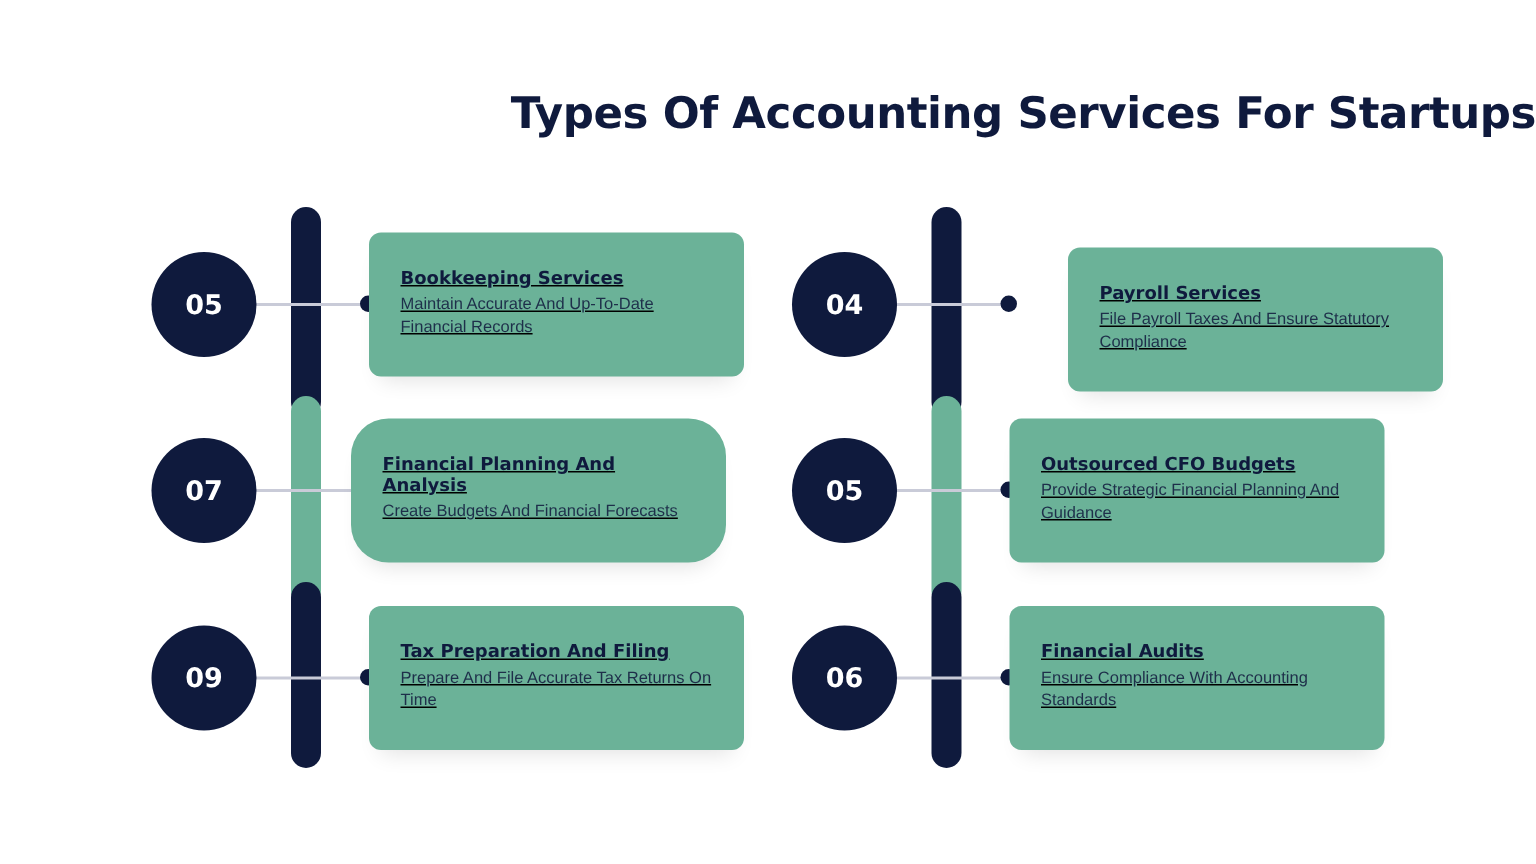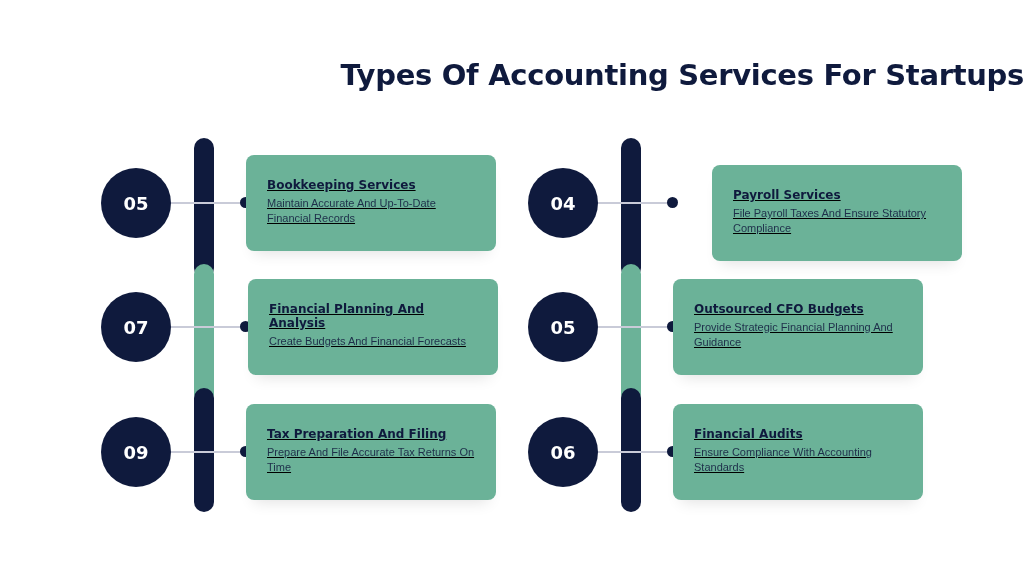--- a/index.html
+++ b/index.html
@@ -32,21 +32,21 @@
 <div class="circle" style="left:101px;top:168px;">05</div>
 <div class="dot" style="left:240px;top:197px;"></div>
 <div class="card" style="left:246px;top:155px;">
   <div class="card-title">Bookkeeping Services</div>
   <div class="card-desc">Maintain Accurate And Up-To-Date Financial Records</div>
 </div>
 
 <div class="hline" style="left:170px;top:326px;width:76px;"></div>
 <div class="circle" style="left:101px;top:292px;">07</div>
 <div class="dot" style="left:240px;top:321px;"></div>
-<div class="card" style="left:248px;top:279px;">
+<div class="card" style="left:234px;top:279px;border-radius:25px;">
   <div class="card-title">Financial Planning And Analysis</div>
   <div class="card-desc">Create Budgets And Financial Forecasts</div>
 </div>
 
 <div class="hline" style="left:170px;top:451px;width:76px;"></div>
 <div class="circle" style="left:101px;top:417px;">09</div>
 <div class="dot" style="left:240px;top:446px;"></div>
 <div class="card" style="left:246px;top:404px;">
   <div class="card-title">Tax Preparation And Filing</div>
   <div class="card-desc">Prepare And File Accurate Tax Returns On Time</div>

